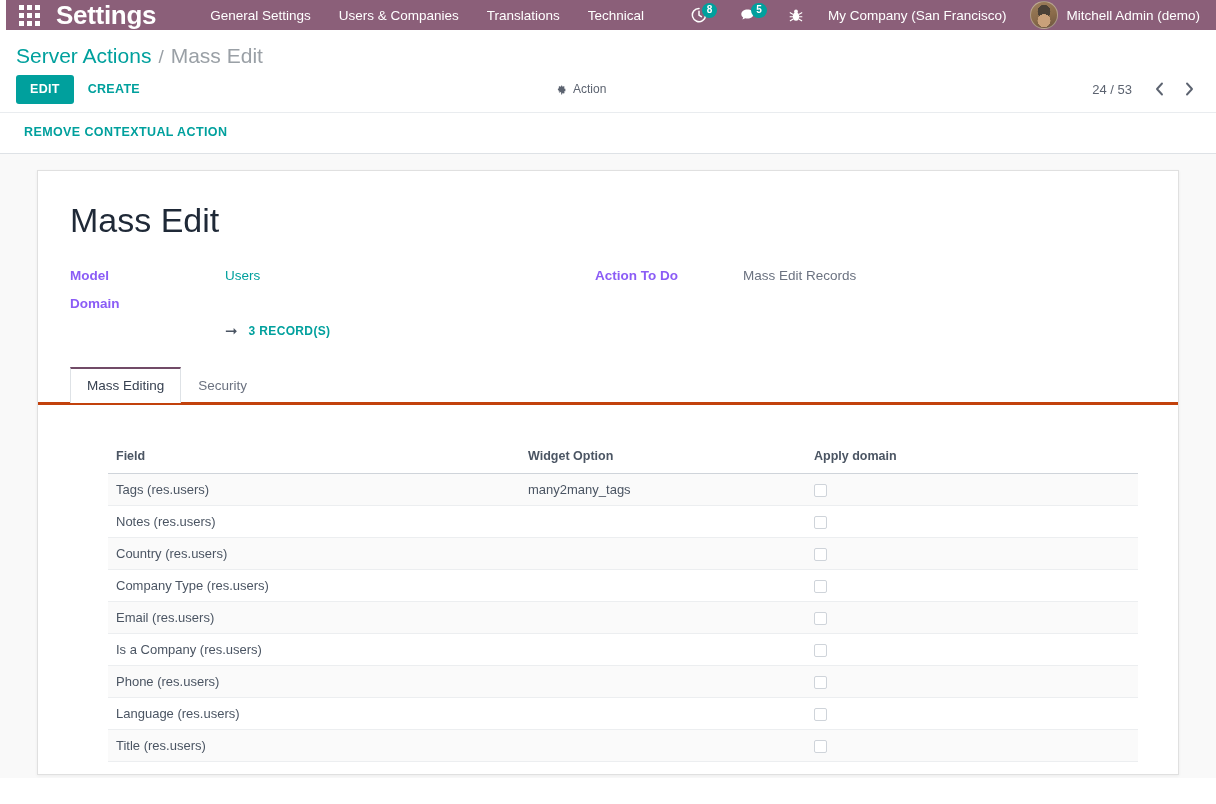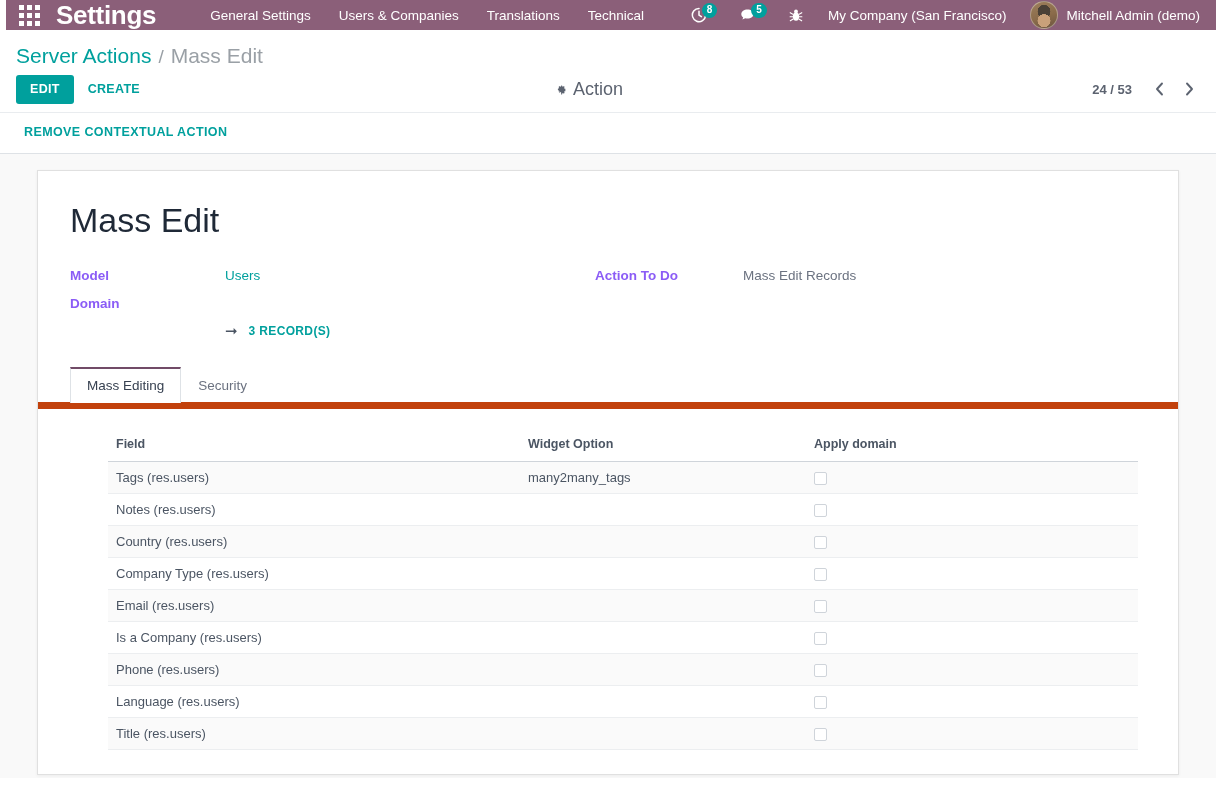--- a/index.html
+++ b/index.html
@@ -144,36 +144,35 @@
   .btn-primary { background: #00A09D; color: #ffffff; }
   .btn-link { background: transparent; color: #00A09D; }
 
   .cp-action {
     position: absolute;
     left: 50%;
     transform: translateX(-62px);
     display: flex;
     align-items: center;
     gap: 6px;
-    font-size: 18px;
+    font-size: 12px;
     color: #5c6370;
     cursor: pointer;
     padding: 4px 8px;
     border-radius: 3px;
   }
   .gear { width: 13px; height: 13px; display: block; }
 
   .pager {
     margin-left: auto;
     display: flex;
     align-items: center;
     gap: 8px;
     color: #5c6370;
     font-size: 13px;
-    font-weight: bold;
   }
   .pager-value { margin-right: 8px; white-space: nowrap; }
   .pager-btn {
     width: 22px; height: 24px;
     display: flex; align-items: center; justify-content: center;
     cursor: pointer;
     color: #5c6370;
     border-radius: 3px;
   }
   .pager-btn svg { display: block; }
@@ -252,22 +251,22 @@
     font-size: 12px;
     font-weight: bold;
     letter-spacing: 0.35px;
     cursor: pointer;
   }
 
   
   .notebook { margin-top: 25px; }
   .tabs {
     display: flex;
-    border-bottom: 7px solid #c2410c;
-    margin: 0 -32px;
+    border-bottom: 3px solid #c2410c;
+    margin: 16px -32px;
     padding-left: 32px;
     align-items: center;
   }
   .tab {
     font-size: 13.5px;
     color: #6b7280;
     padding: 9px 16px 8px 16px;
     cursor: pointer;
     border: 1px solid transparent;
     border-bottom: none;

